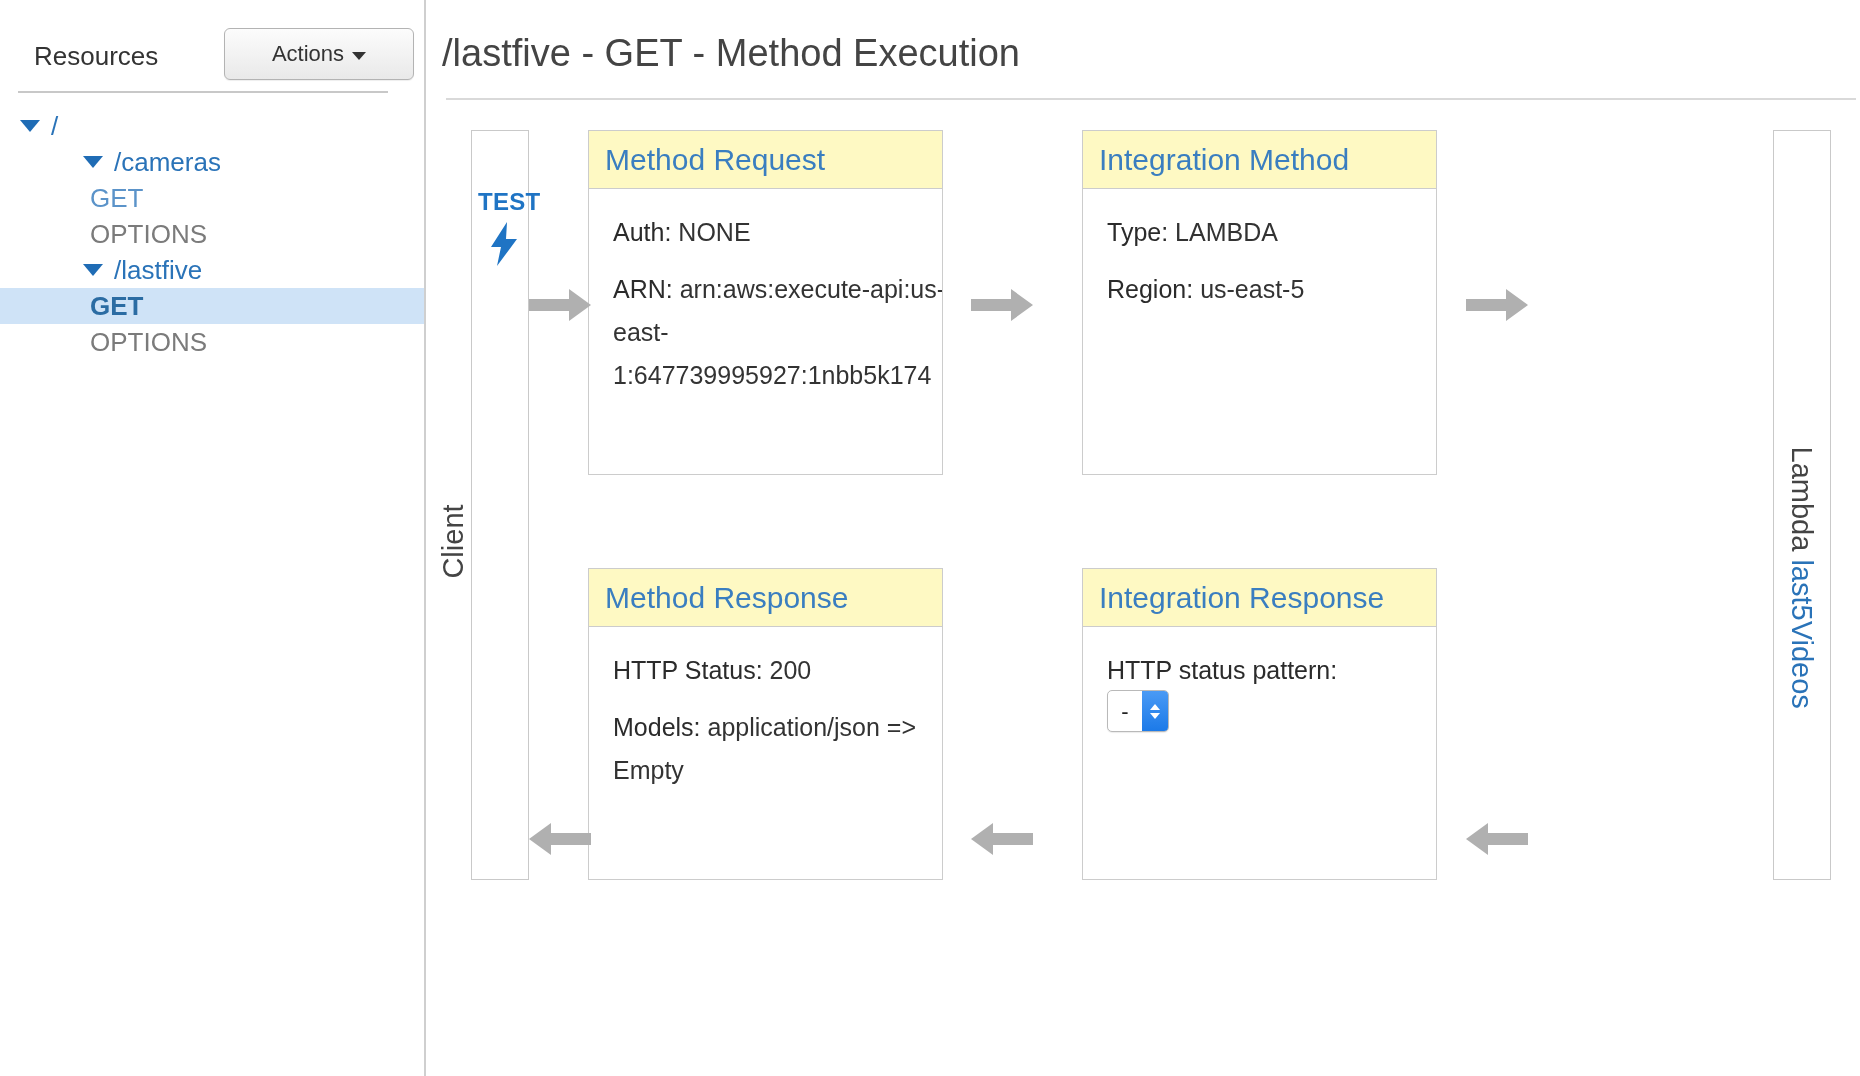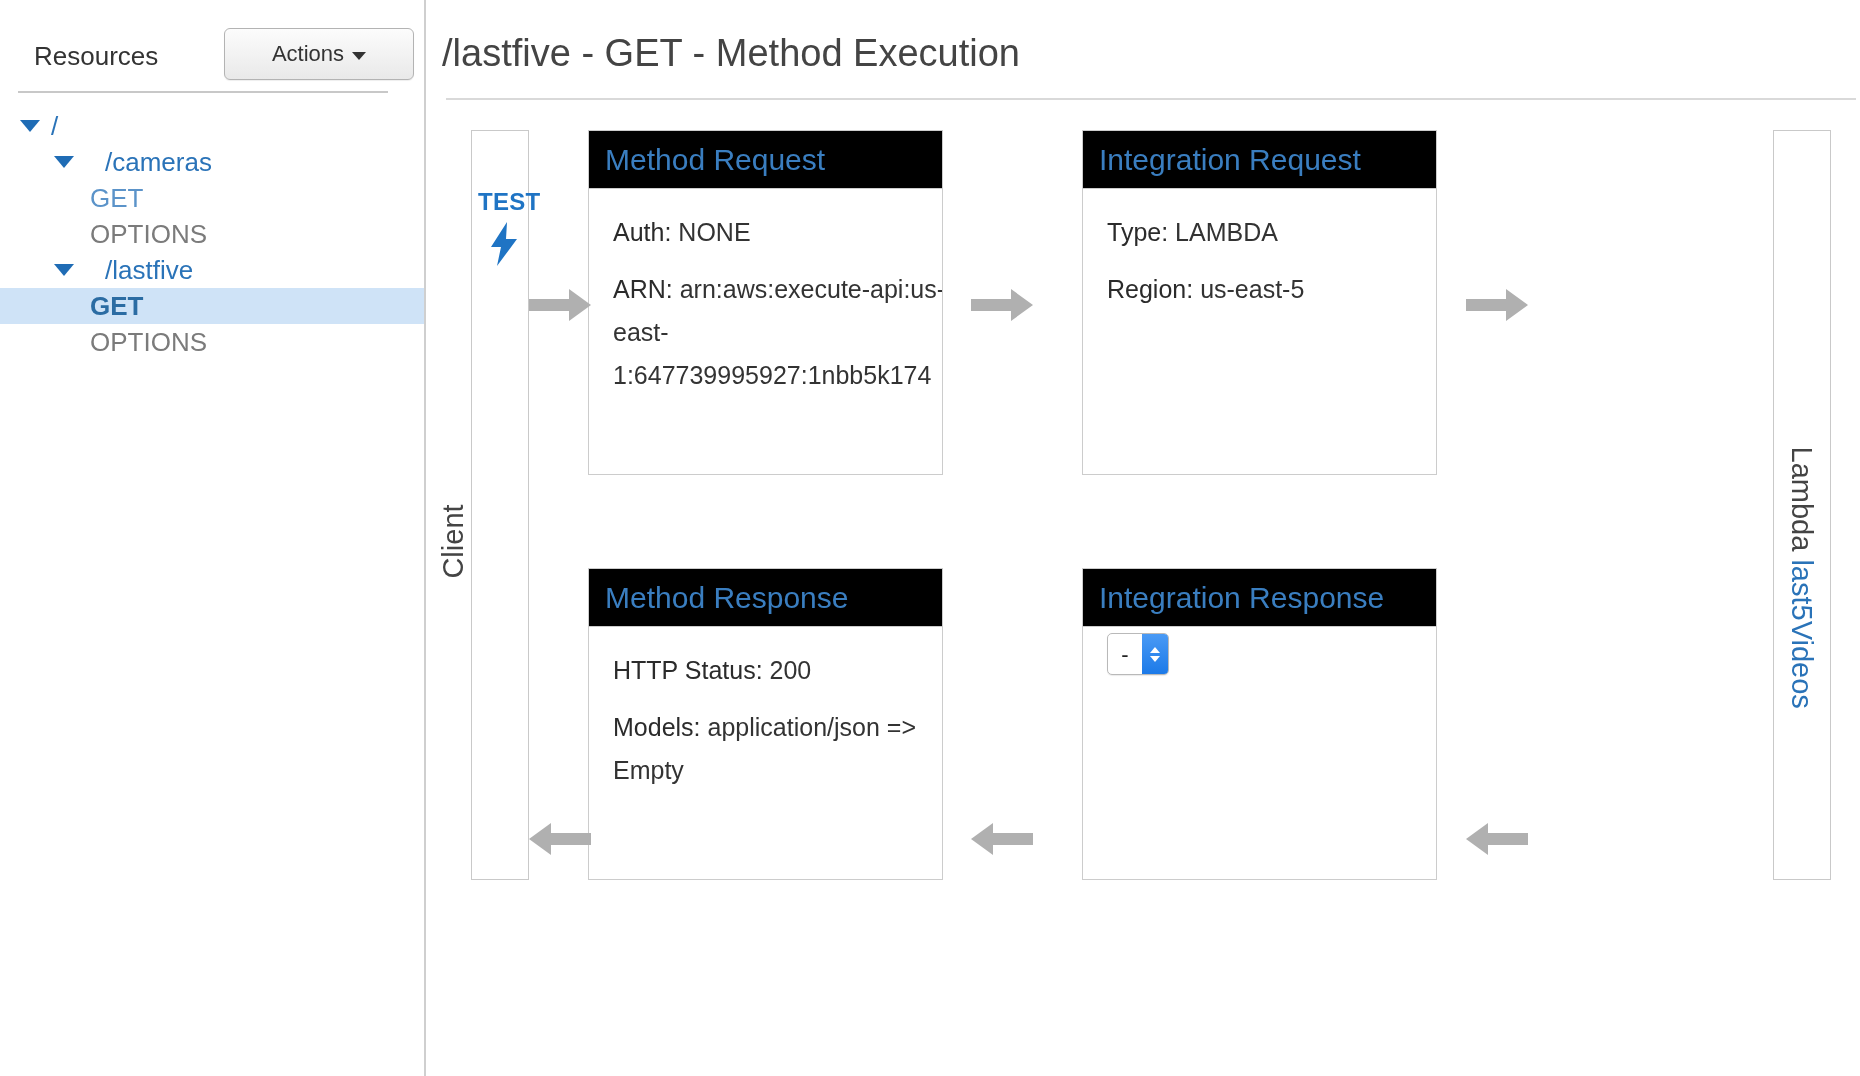--- a/index.html
+++ b/index.html
@@ -66,21 +66,21 @@
     margin-right: 11px;
     flex: none;
   }
   .tree-row .txt { font-size: 26px; line-height: 30px; white-space: nowrap; }
   .txt-blue   { color: #2a73b8; }
   .txt-blue-l { color: #5b93c9; }
   .txt-gray   { color: #7b7b7b; }
   .txt-bold-blue { color: #2b6ca3; font-weight: bold; }
 
   .lvl-root   { padding-left: 20px; }
-  .lvl-1      { padding-left: 54px; gap: 20px; }
+  .lvl-1      { padding-left: 83px; }
   .lvl-2      { padding-left: 90px; }
   .row-highlight { background: #cfe3f7; }
 
   #vdivider {
     position: absolute; left: 424px; top: 0;
     width: 2px; height: 1076px; background: #cfcfcf;
   }
 
   
   #main { position: absolute; left: 426px; top: 0; width: 1434px; height: 1076px; }
@@ -136,21 +136,21 @@
 
   
   .dbox {
     position: absolute;
     border: 1px solid #cccccc;
     background: #fff;
     overflow: hidden;
   }
   .dbox > .dhead {
     height: 58px;
-    background: #000000;
+    background: #fef9c3;
     border-bottom: 1px solid #cccccc;
     display: flex; align-items: center;
     padding-left: 16px;
   }
   .dbox > .dhead .htxt {
     font-size: 30px; color: #3a7ec0; white-space: nowrap;
   }
   .dbox > .dbody { padding: 22px 0 0 24px; }
   .drow {
     font-size: 25px; color: #333;
@@ -283,21 +283,21 @@
           </div>
           <div class="drow wrap">
             <b>ARN:</b>
             <span>arn:aws:execute-api:us-east-1:647739995927:1nbb5k174</span>
           </div>
         </div>
       </div>
 
       <div id="box-integration-request" class="dbox">
         <div class="dhead">
-          <span class="htxt">Integration Request</span>
+          <span class="htxt">Integration Method</span>
         </div>
         <div class="dbody">
           <div class="drow">
             <b>Type:</b>
             <span>LAMBDA</span>
           </div>
           <div class="drow">
             <b>Region:</b>
             <span>us-east-5</span>
           </div>
@@ -318,20 +318,23 @@
             <span>application/json =&gt; Empty</span>
           </div>
         </div>
       </div>
 
       <div id="box-integration-response" class="dbox">
         <div class="dhead">
           <span class="htxt">Integration Response</span>
         </div>
         <div class="dbody">
+          <div class="drow">
+            <b>HTTP status pattern:</b>
+          </div>
           <div class="drow" style="margin-top:-18px; margin-bottom:20px;">
             <span class="mac-select">
               <span class="val">-</span>
               <span class="stepper">
                 <span class="ar up"></span>
                 <span class="ar down"></span>
               </span>
             </span>
           </div>
         </div>

